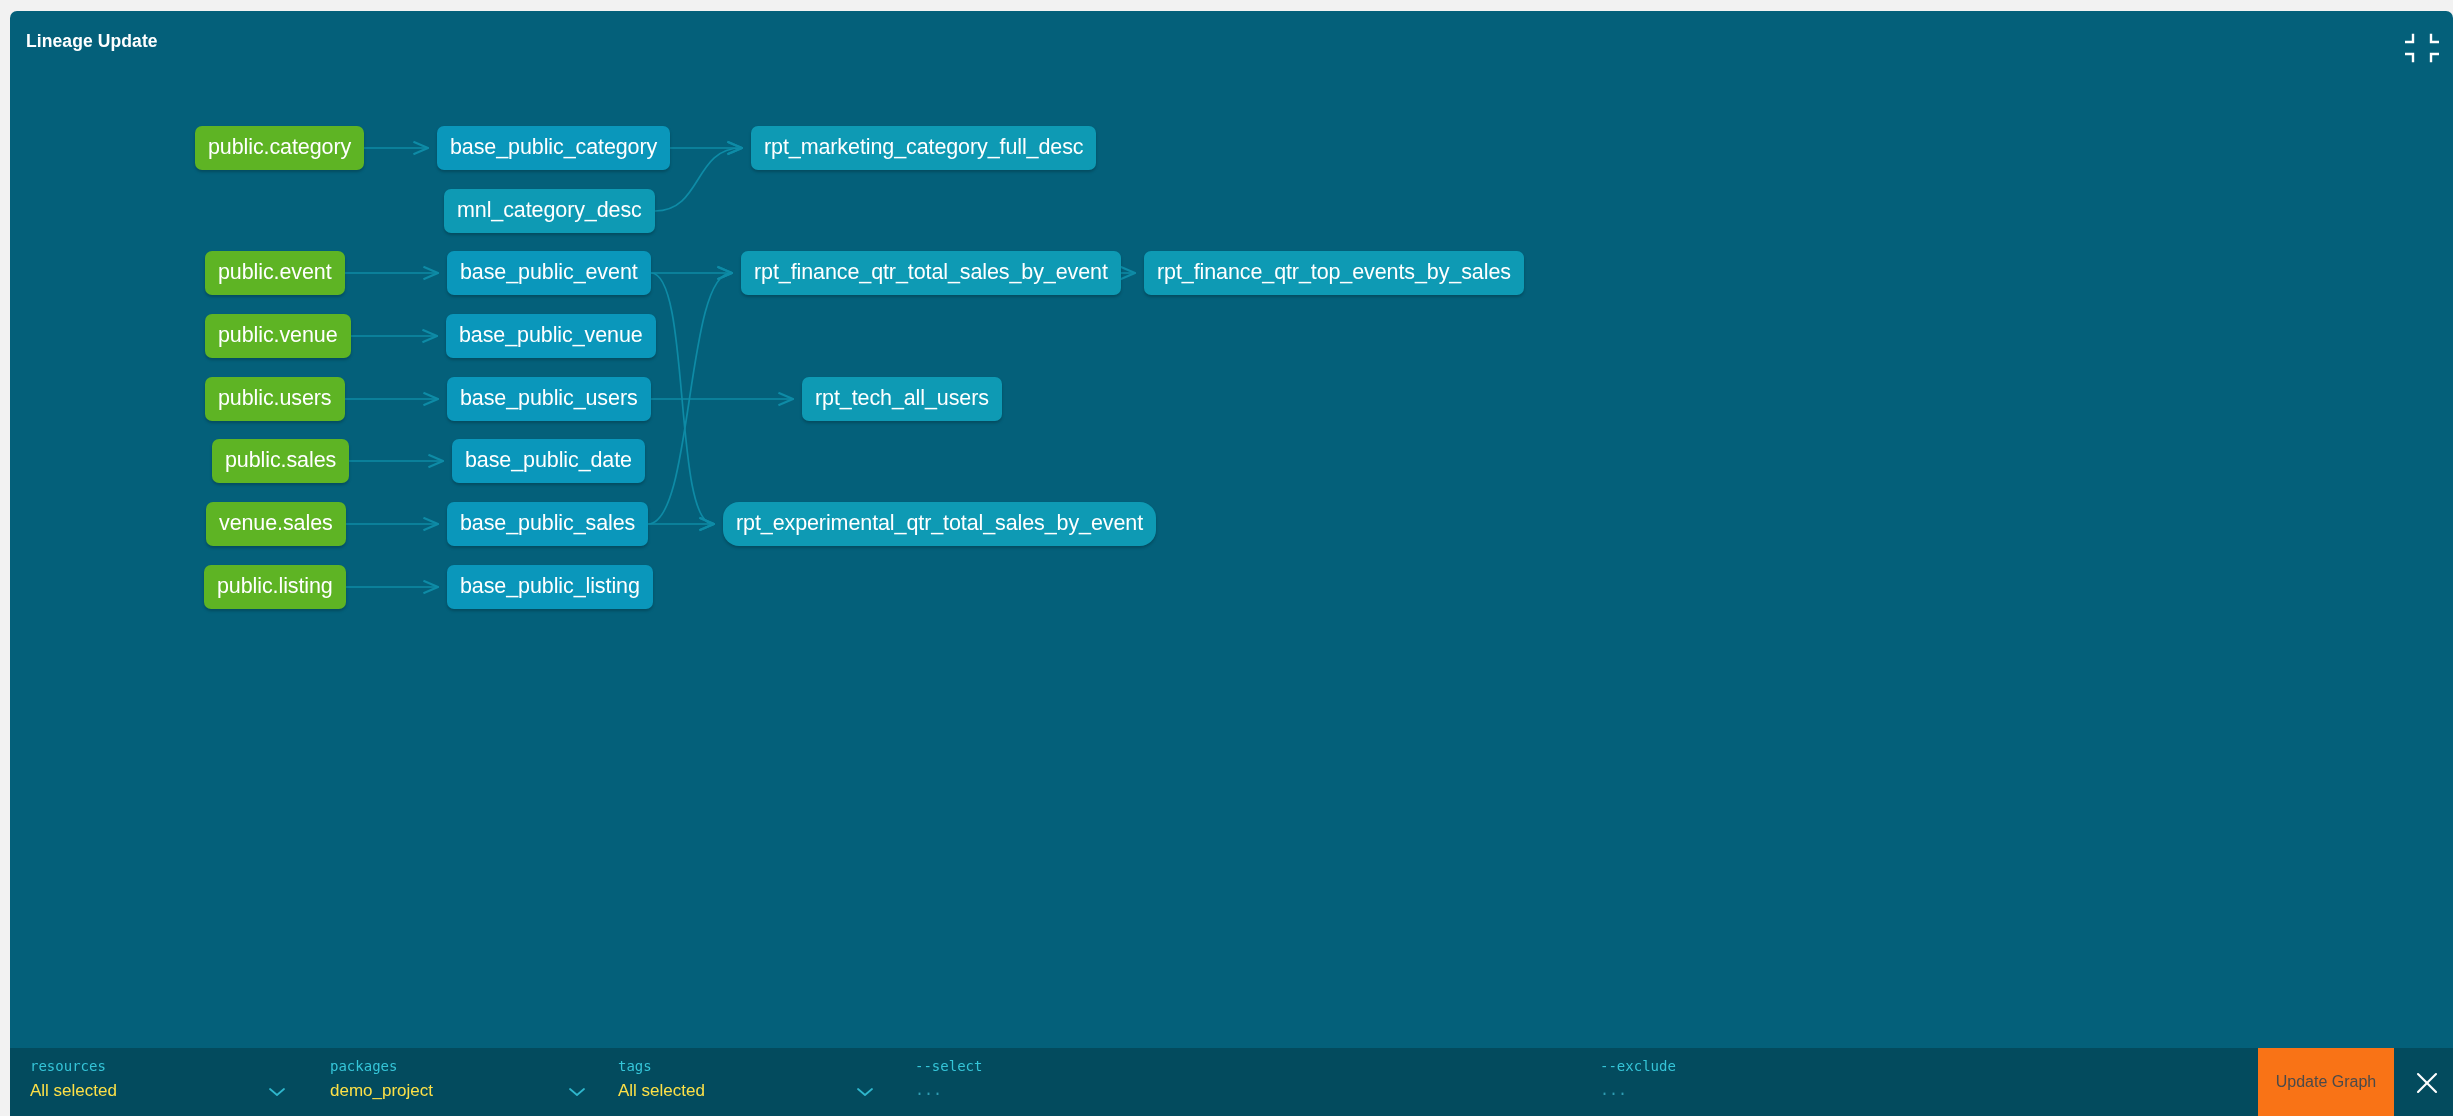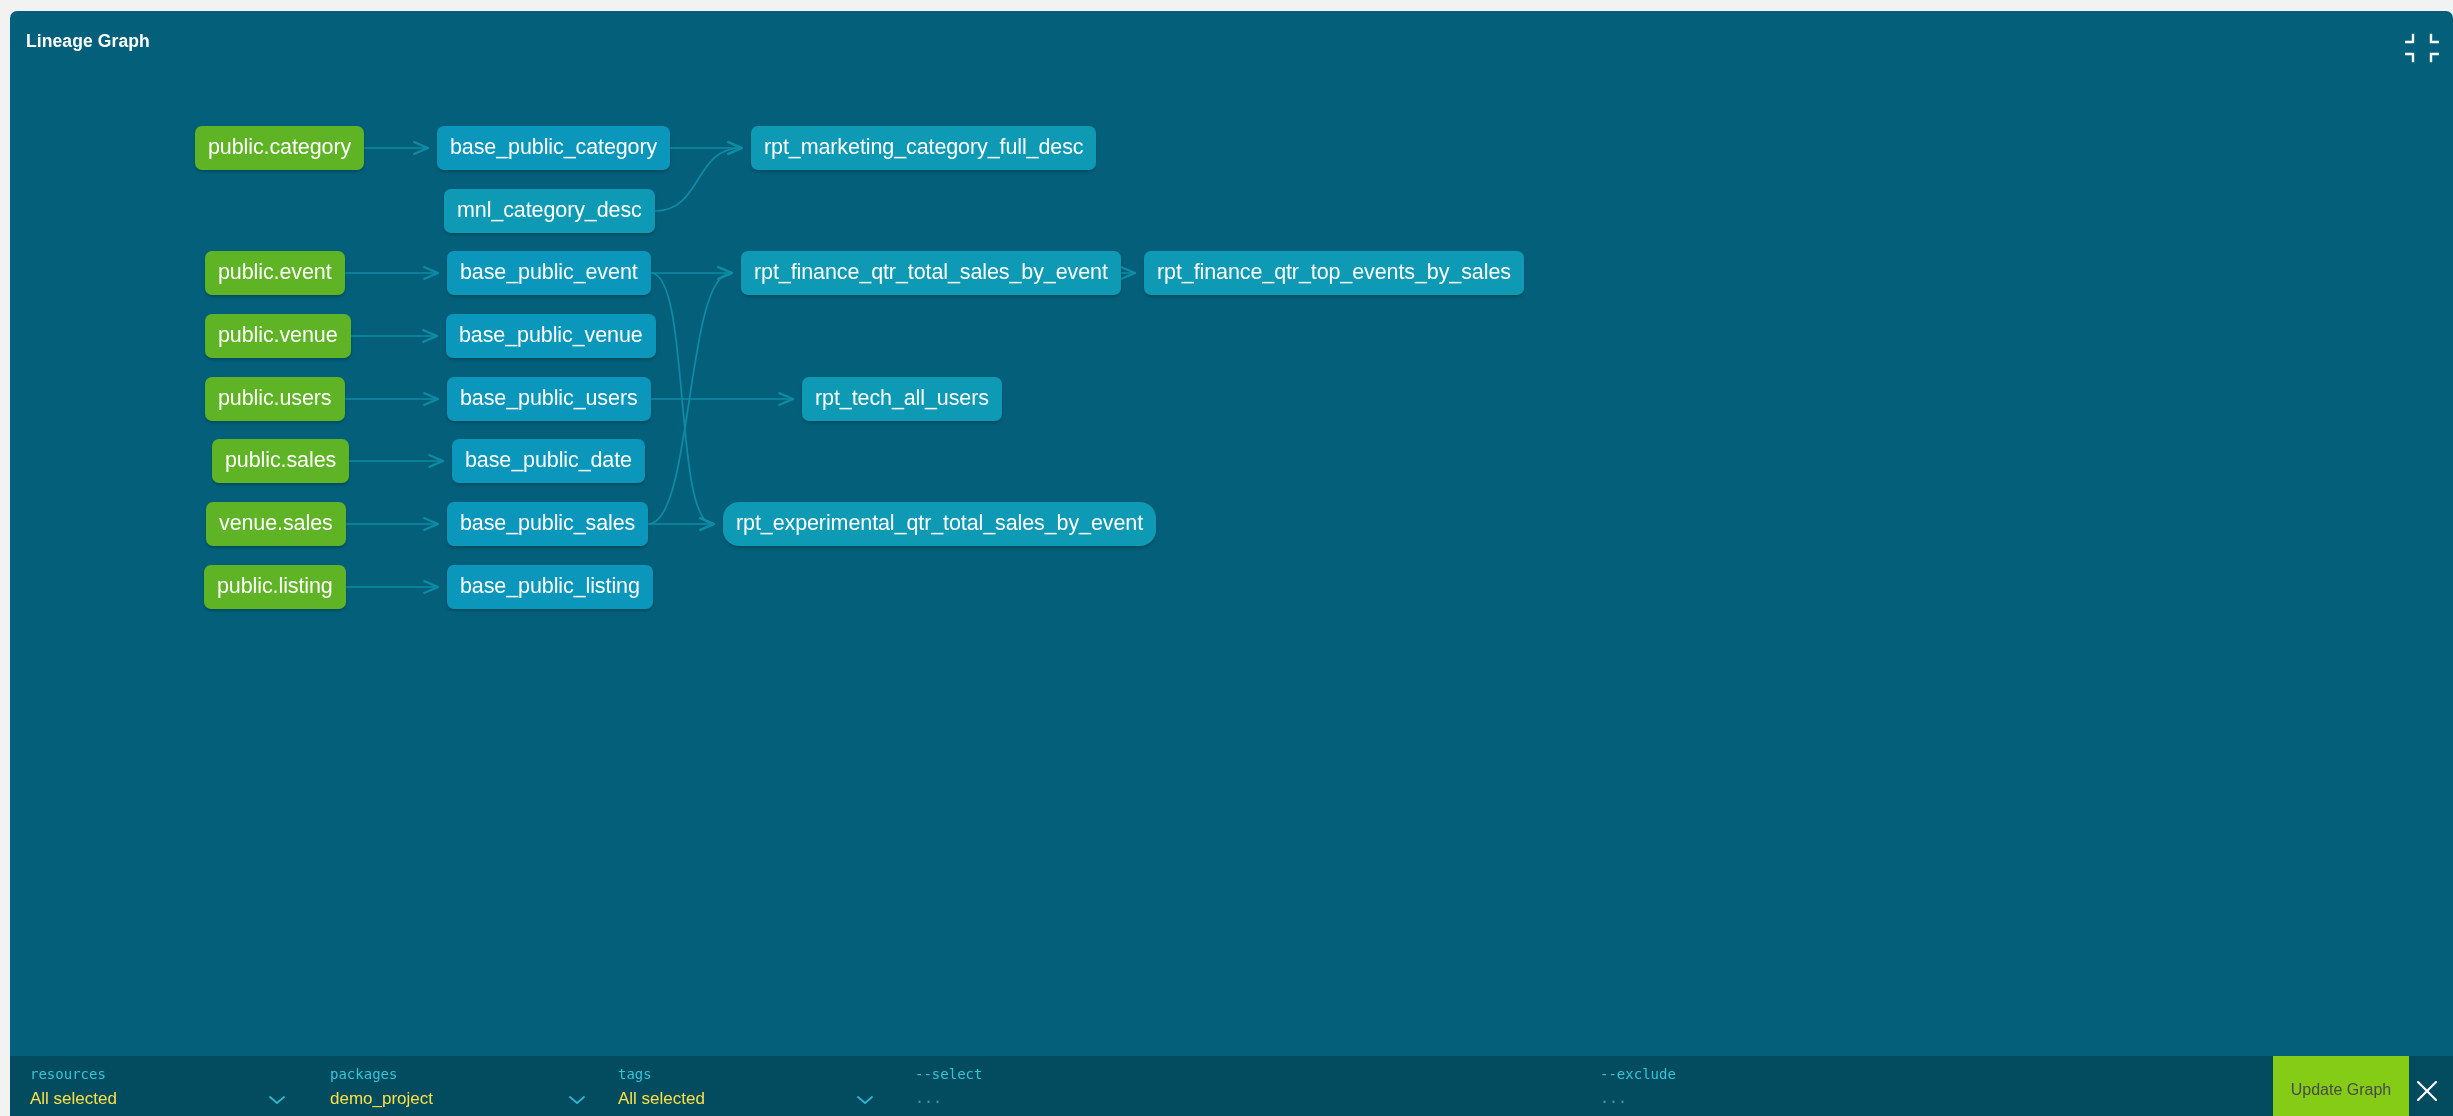--- a/index.html
+++ b/index.html
@@ -90,21 +90,21 @@
   .node.source  { background: #5eb424; }
   .node.model   { background: #0a97bb; }
   .node.report  { background: #0e9ab4; }
 
   
   #toolbar {
     position: absolute;
     left: 0;
     bottom: 0;
     width: 2443px;
-    height: 60px;
+    height: 68px;
     background: #034b5e;
     z-index: 30;
   }
   .field {
     position: absolute;
     top: 0;
     height: 68px;
   }
   .field-label {
     position: absolute;
@@ -131,25 +131,25 @@
   }
   .chev {
     position: absolute;
     top: 38px;
     cursor: pointer;
   }
   .chev svg { display: block; }
 
   #update-graph {
     position: absolute;
-    right: 44px;
+    right: 59px;
     top: 0;
     width: 136px;
     height: 68px;
-    background: #84cc16;
+    background: #f97316;
     border: none;
     color: #4a4a4a;
     font-family: "Liberation Sans", sans-serif;
     font-size: 16px;
     cursor: pointer;
     display: flex;
     align-items: center;
     justify-content: center;
   }
   #close-btn {
@@ -161,21 +161,21 @@
     cursor: pointer;
   }
   #close-btn svg { display: block; }
 </style>
 </head>
 <body>
 
 <div id="app">
 
   <div id="header">
-    <div id="title">Lineage Graph</div>
+    <div id="title">Lineage Update</div>
     <div id="collapse-btn">
       <svg width="34" height="34" viewBox="0 0 34 34">
         <g stroke="#ffffff" stroke-width="2.4" fill="none" stroke-linecap="square">
           <path d="M8 4 L8 11 L1 11"></path>
           <path d="M26 4 L26 11 L33 11"></path>
           <path d="M8 30 L8 23 L1 23"></path>
           <path d="M26 30 L26 23 L33 23"></path>
         </g>
       </svg>
     </div>

